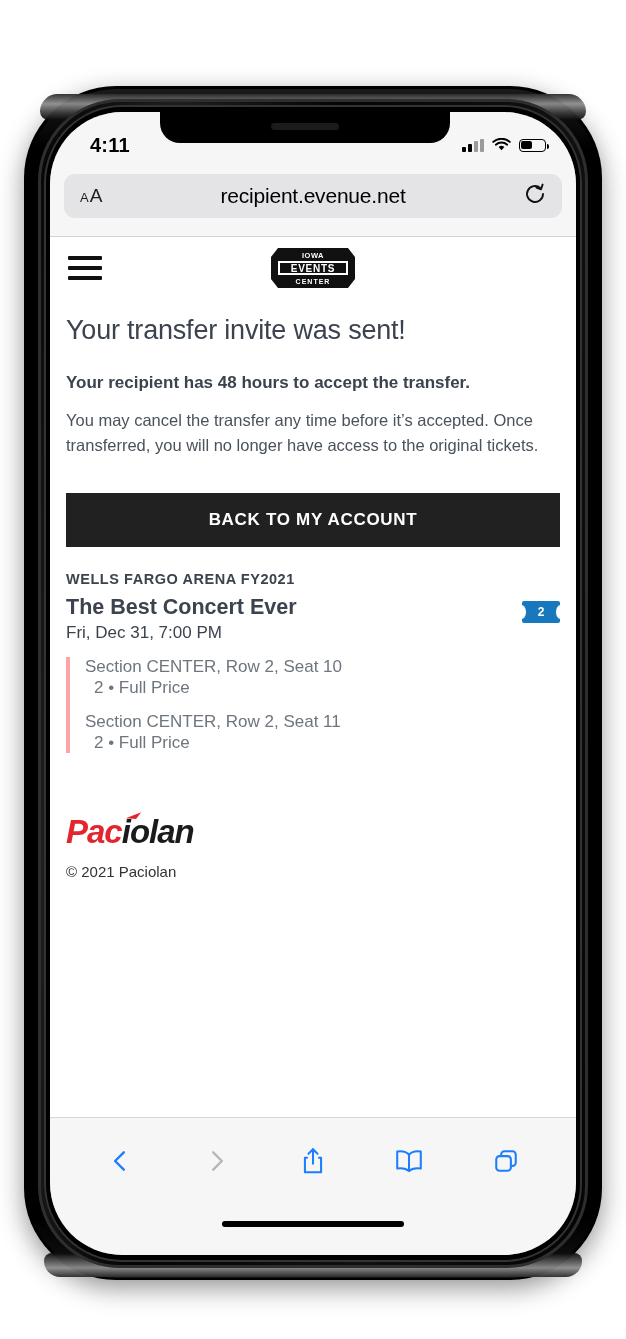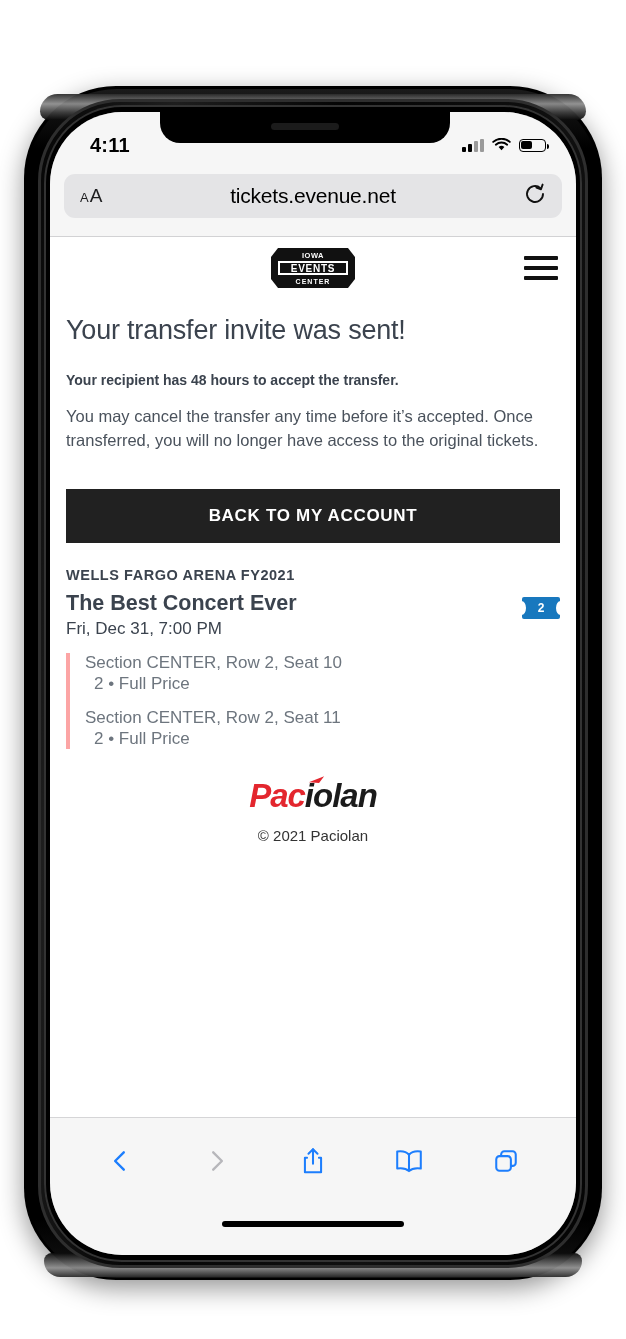--- a/index.html
+++ b/index.html
@@ -130,36 +130,35 @@
   }
 
   
   .page {
     position: absolute; left: 0; top: 125px; width: 100%; height: 880px;
     background: #ffffff; overflow: hidden;
   }
   .site-header {
     height: 62px; display: flex; align-items: center; padding: 0 18px;
     position: relative;
-    justify-content: flex-end;
   }
   .hamburger { width: 34px; display:flex; flex-direction:column; gap:6px; cursor:pointer; }
   .hamburger span { display:block; height:4px; background:#111; border-radius:1px; }
   .brand-logo {
     position: absolute; left: 50%; top: 50%; transform: translate(-50%,-50%);
     width: 92px; height: 48px;
   }
 
   .content { padding: 0 16px; }
   h1.title {
     font-size: 27px; color: #3b434e; font-weight: normal;
     letter-spacing: -.2px; margin-top: 16px;
   }
   .lede {
-    font-size: 14px; line-height: 1.42; color: #3b434e;
+    font-size: 17px; line-height: 1.42; color: #3b434e;
     font-weight: bold; margin-top: 25px;
   }
   .body-copy {
     font-size: 16.5px; line-height: 1.48; color: #4a525c;
     margin-top: 13px;
   }
   .primary-btn {
     display: block; width: 100%; margin-top: 36px;
     background: #212121; color: #fff; border: none;
     font-family: inherit; font-size: 17px; font-weight: bold;
@@ -194,21 +193,21 @@
   .ticket-badge::after  { right: -5px; }
 
   .seat-block {
     margin-top: 14px; padding-left: 15px;
     border-left: 4px solid #fca5a5;
   }
   .seat { margin-bottom: 14px; }
   .seat .loc { font-size: 17px; color: #6d757e; }
   .seat .qty { font-size: 17px; color: #6d757e; padding-left: 9px; margin-top: 1px; }
 
-  .footer { margin-top: 28px; text-align: center; }
+  .footer { margin-top: 60px; }
   .paciolan {
     font-size: 33px; font-weight: bold; font-style: italic;
     letter-spacing: -1px; position: relative; display: inline-block;
   }
   .paciolan .pac { color: #e3262e; }
   .paciolan .iolan { color: #1b1b1b; }
   .paciolan .swoosh {
     position: absolute; right: 52px; top: -1px;
     width: 17px; height: 8px;
   }
@@ -268,21 +267,21 @@
         </div>
       </div>
     </div>
 
     <div class="urlbar-wrap">
       <div class="urlbar">
         <div class="aa">
           <span class="small">A</span>
             <span class="big">A</span>
         </div>
-        <div class="url-text">tickets.evenue.net</div>
+        <div class="url-text">recipient.evenue.net</div>
         <div class="reload">
           <svg viewBox="0 0 22 22" width="22" height="22">
             <path d="M19 11a8 8 0 1 1-2.6-5.9" stroke="#111" stroke-width="1.9" fill="none" stroke-linecap="round"></path>
             <path d="M18.6 1.6 L17 6.3 L12.4 4.6" stroke="#111" stroke-width="1.9" fill="none" stroke-linecap="round" stroke-linejoin="round"></path>
           </svg>
         </div>
       </div>
     </div>
     <div class="chrome-divider"></div>
 

